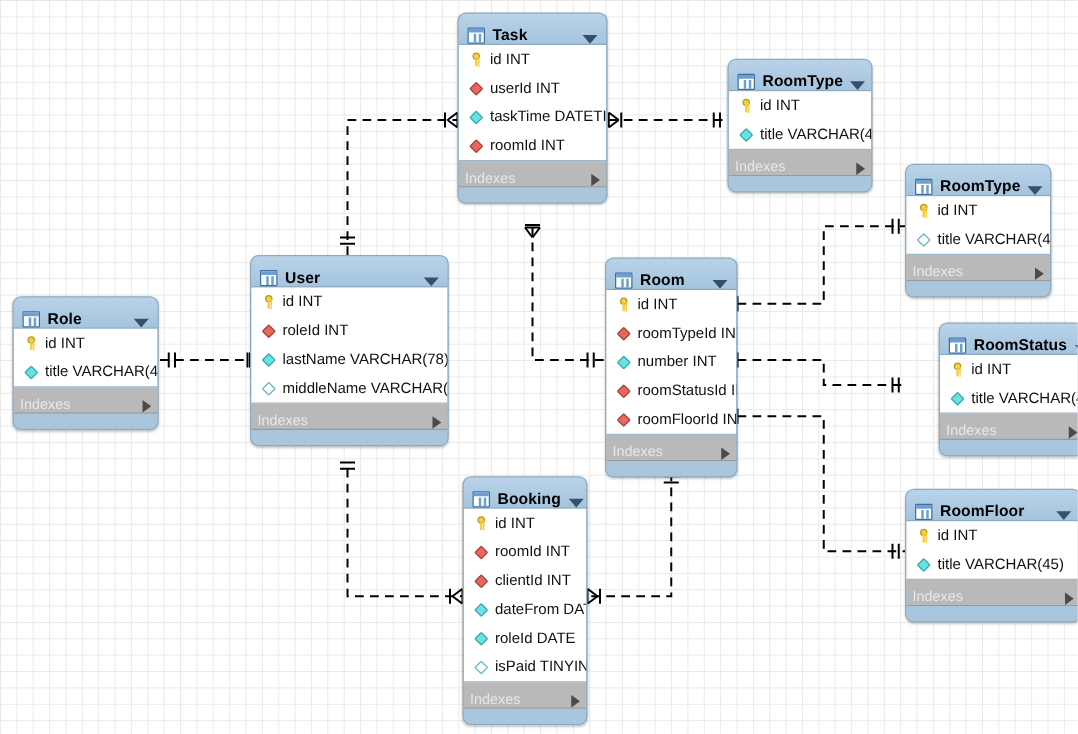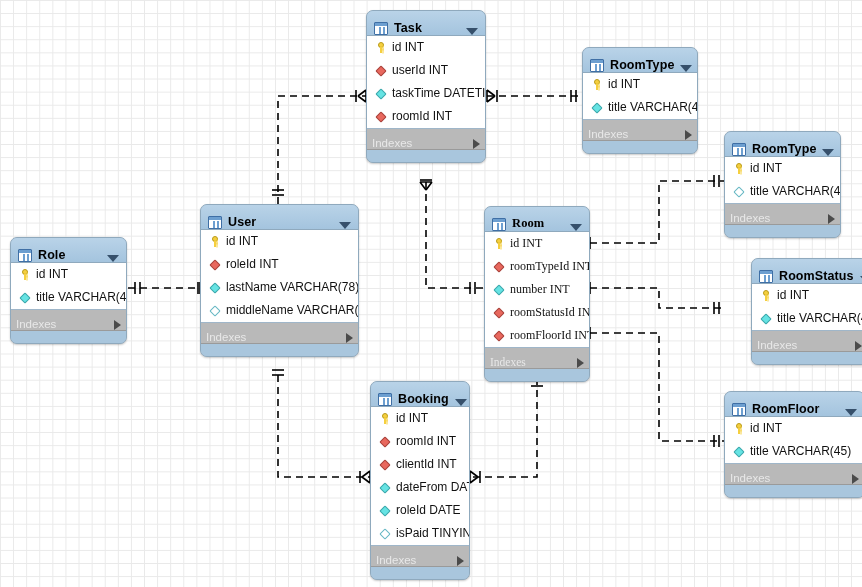--- a/index.html
+++ b/index.html
@@ -306,21 +306,21 @@
             <span class="g dia hollow"></span>
             <span class="col-label">middleName VARCHAR(45)</span>
           </div>
         </div>
         <div class="tbl-indexes">
           <span class="idx-label">Indexes</span>
           <span class="idx-caret"></span>
         </div>
         <div class="tbl-foot"></div>
       </div>
-      <div class="table-node" style="left: 484px; top: 206px; width: 106px; font-family: Liberation Serif, serif;">
+      <div class="table-node" style="left: 484px; top: 206px; width: 106px;">
         <div class="tbl-header">
           <span class="tbl-icon"></span>
           <span class="tbl-title">Room</span>
           <span class="tbl-caret"></span>
         </div>
         <div class="tbl-cols">
           <div class="col-row">
             <span class="g key"></span>
             <span class="col-label">id INT</span>
           </div>

